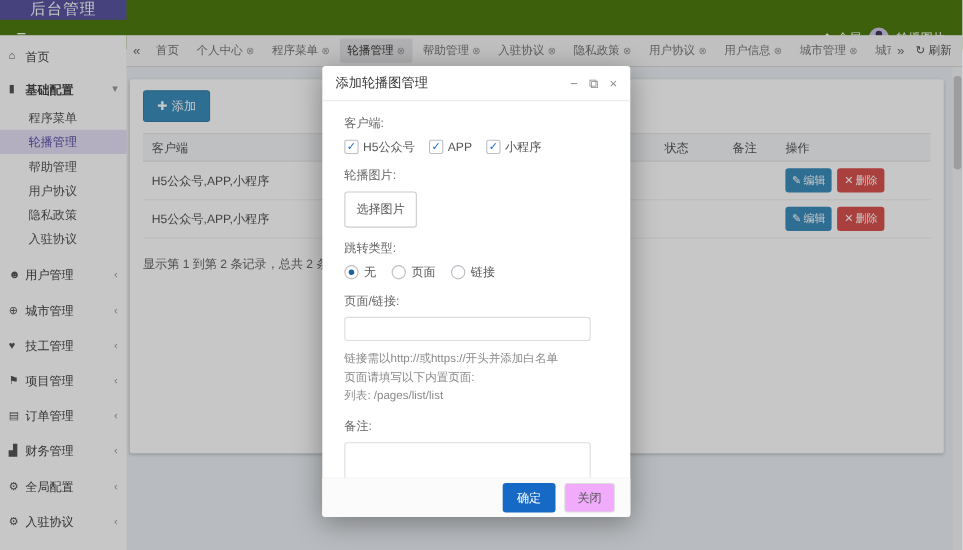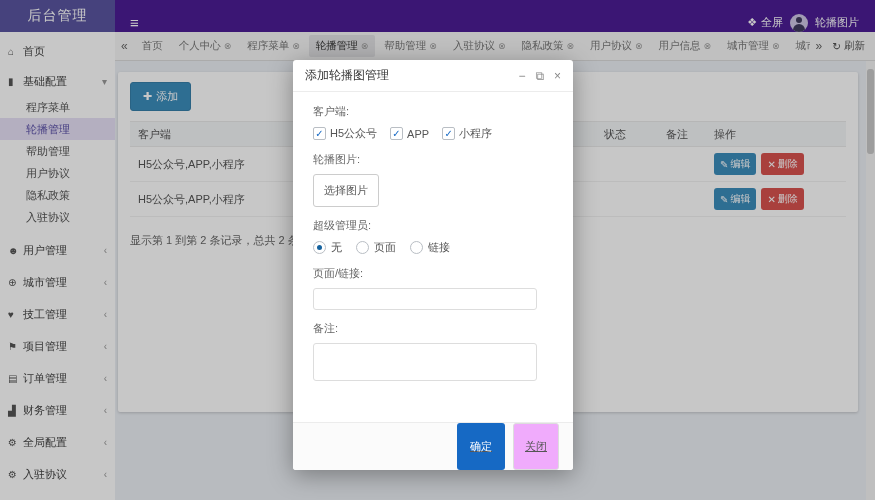--- a/index.html
+++ b/index.html
@@ -1,20 +1,20 @@
 <!DOCTYPE html>
 <html><head>
 <meta charset="utf-8">
 <style>
   * { margin:0; padding:0; box-sizing:border-box; }
   html,body { width:875px; height:500px; overflow:hidden; }
   body { position:relative; font-family:"Liberation Sans","DejaVu Sans",sans-serif; background:#ecf0f5; }
 
   
-  .header { position:absolute; top:0; left:0; right:0; height:45px; background:#4c1d95; display:flex; z-index:1; }
+  .header { position:absolute; top:0; left:0; right:0; height:45px; background:#4d7c0f; display:flex; z-index:1;flex-direction:column; }
   .brand { width:115px; height:32px; background:#5a55a0; color:#fff; font-size:14px; display:flex; align-items:center; justify-content:center; letter-spacing:1px; }
   .nav-rest { flex:1; display:flex; align-items:center; color:#fff; }
   .hamburger { padding:0 15px; font-size:15px; cursor:pointer; line-height:32px; }
   .nav-right { margin-left:auto; display:flex; align-items:center; gap:7px; padding-right:16px; font-size:11px; }
   .fullscreen { display:flex; align-items:center; gap:4px; cursor:pointer; }
   .fs-icon { font-size:11px; }
   .avatar { width:18px; height:18px; border-radius:50%; background:#cfc7e6; position:relative; overflow:hidden; }
   .avatar::before { content:""; position:absolute; top:3px; left:6px; width:6px; height:6px; border-radius:50%; background:#3f3a5e; }
   .avatar::after { content:""; position:absolute; top:10px; left:3px; width:12px; height:8px; border-radius:6px 6px 0 0; background:#3f3a5e; }
 
@@ -72,21 +72,21 @@
   .check-pair { display:inline-flex; align-items:center; cursor:pointer; }
   .cbox { width:13px; height:13px; border:1px solid #b9bec4; border-radius:2px; color:#1669c4; font-size:10px; line-height:11px; text-align:center; font-weight:bold; margin-right:4px; background:#fff; }
   .radio-row { display:flex; align-items:center; gap:14px; }
   .radio-pair { display:inline-flex; align-items:center; cursor:pointer; }
   .rdot { width:13px; height:13px; border:1px solid #b9bec4; border-radius:50%; margin-right:5px; position:relative; background:#fff; }
   .rdot.checked::after { content:""; position:absolute; left:3px; top:3px; width:5px; height:5px; border-radius:50%; background:#15629e; }
   .btn-choose { background:#fff; border:1px solid #ccc; border-radius:3px; padding:8px 10px; font-size:11px; color:#555; cursor:pointer; }
   .txt-input { width:100%; height:22px; border:1px solid #ddd; border-radius:3px; font-size:11px; padding:0 5px; color:#555; }
   .tips { margin-top:8px; color:#8a8a8a; font-size:10.5px; line-height:17px; }
   .txt-area { width:100%; height:38px; border:1px solid #ddd; border-radius:3px; resize:none; font-size:11px; padding:3px 5px; color:#555; font-family:inherit; }
-  .m-footer { flex:none; height:48px; background:#fbfbfb; border-top:1px solid #ececec; display:flex; justify-content:flex-end; gap:8px; padding:0 14px; border-radius:0 0 3px 3px;text-decoration:underline; }
+  .m-footer { flex:none; height:36px; background:#fbfbfb; border-top:1px solid #ececec; display:flex; align-items:center; justify-content:flex-end; gap:8px; padding:0 14px; border-radius:0 0 3px 3px; }
   .btn-confirm { background:#1669c4; color:#fff; border:none; border-radius:3px; padding:6px 13px; font-size:11px; cursor:pointer; }
   .btn-cancel { background:#f0abfc; color:#555; border:1px solid #ddd; border-radius:3px; padding:5px 11px; font-size:11px; cursor:pointer; }
 </style>
 </head>
 <body>
 
 <div class="header">
   <div class="brand">后台管理</div>
   <div class="nav-rest">
     <span class="hamburger">≡</span>
@@ -101,21 +101,21 @@
   </div>
 </div>
 
 <div class="sidebar">
   <div class="side-item">
     <span class="ico">⌂</span>
     <span class="lbl">首页</span>
   </div>
   <div class="side-item">
     <span class="ico">▮</span>
-    <span class="lbl" style="font-weight:normal;">基础配置</span>
+    <span class="lbl" style="font-weight:bold;">基础配置</span>
     <span class="chev">▾</span>
   </div>
   <div class="side-sub">
     <div class="side-item">
         <span class="lbl">程序菜单</span>
       </div>
     <div class="side-item active">
         <span class="lbl">轮播管理</span>
       </div>
     <div class="side-item">
@@ -302,39 +302,44 @@
       </span>
       <span class="check-pair">
         <span class="cbox">✓</span>
         <span>小程序</span>
       </span>
     </div>
 
     <div class="f-label f-gap">轮播图片:</div>
     <button class="btn-choose">选择图片</button>
 
-    <div class="f-label f-gap">超级管理员:</div>
+    <div class="f-label f-gap">跳转类型:</div>
     <div class="radio-row">
       <span class="radio-pair">
         <span class="rdot checked"></span>
         <span>无</span>
       </span>
       <span class="radio-pair">
         <span class="rdot"></span>
         <span>页面</span>
       </span>
       <span class="radio-pair">
         <span class="rdot"></span>
         <span>链接</span>
       </span>
     </div>
 
     <div class="f-label f-gap">页面/链接:</div>
     <input class="txt-input" type="text" style="">
 
+    <div class="tips">
+      <div>链接需以http://或https://开头并添加白名单</div>
+      <div>页面请填写以下内置页面:</div>
+      <div>列表: /pages/list/list</div>
+    </div>
 
     <div class="f-label f-gap">备注:</div>
     <textarea class="txt-area" style=""></textarea>
   </div>
   <div class="m-footer">
     <button class="btn-confirm">确定</button>
     <button class="btn-cancel">关闭</button>
   </div>
 </div>
 

